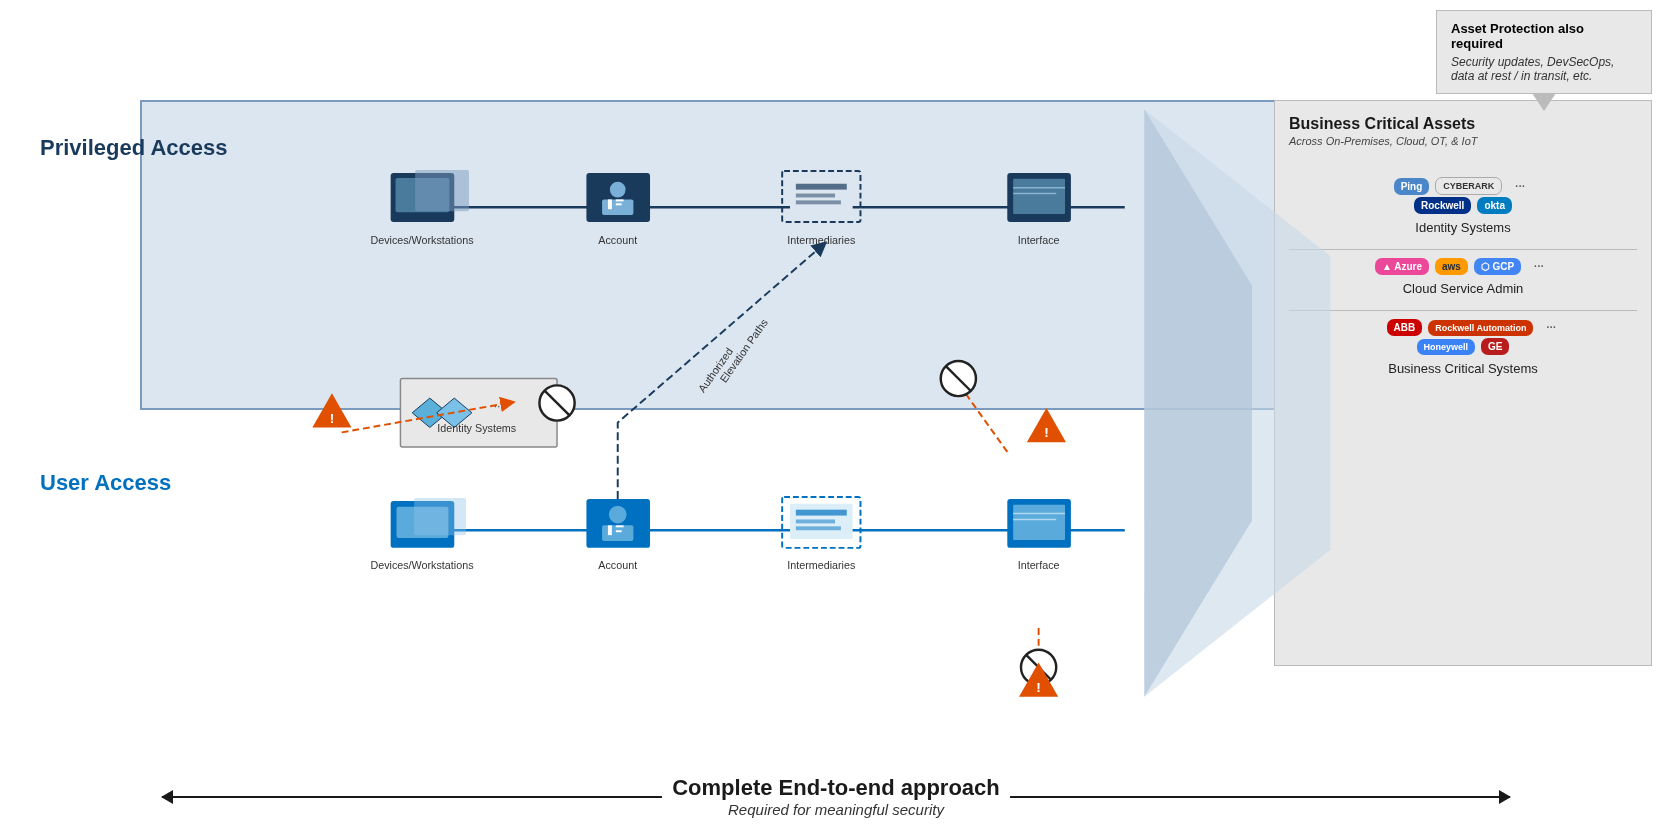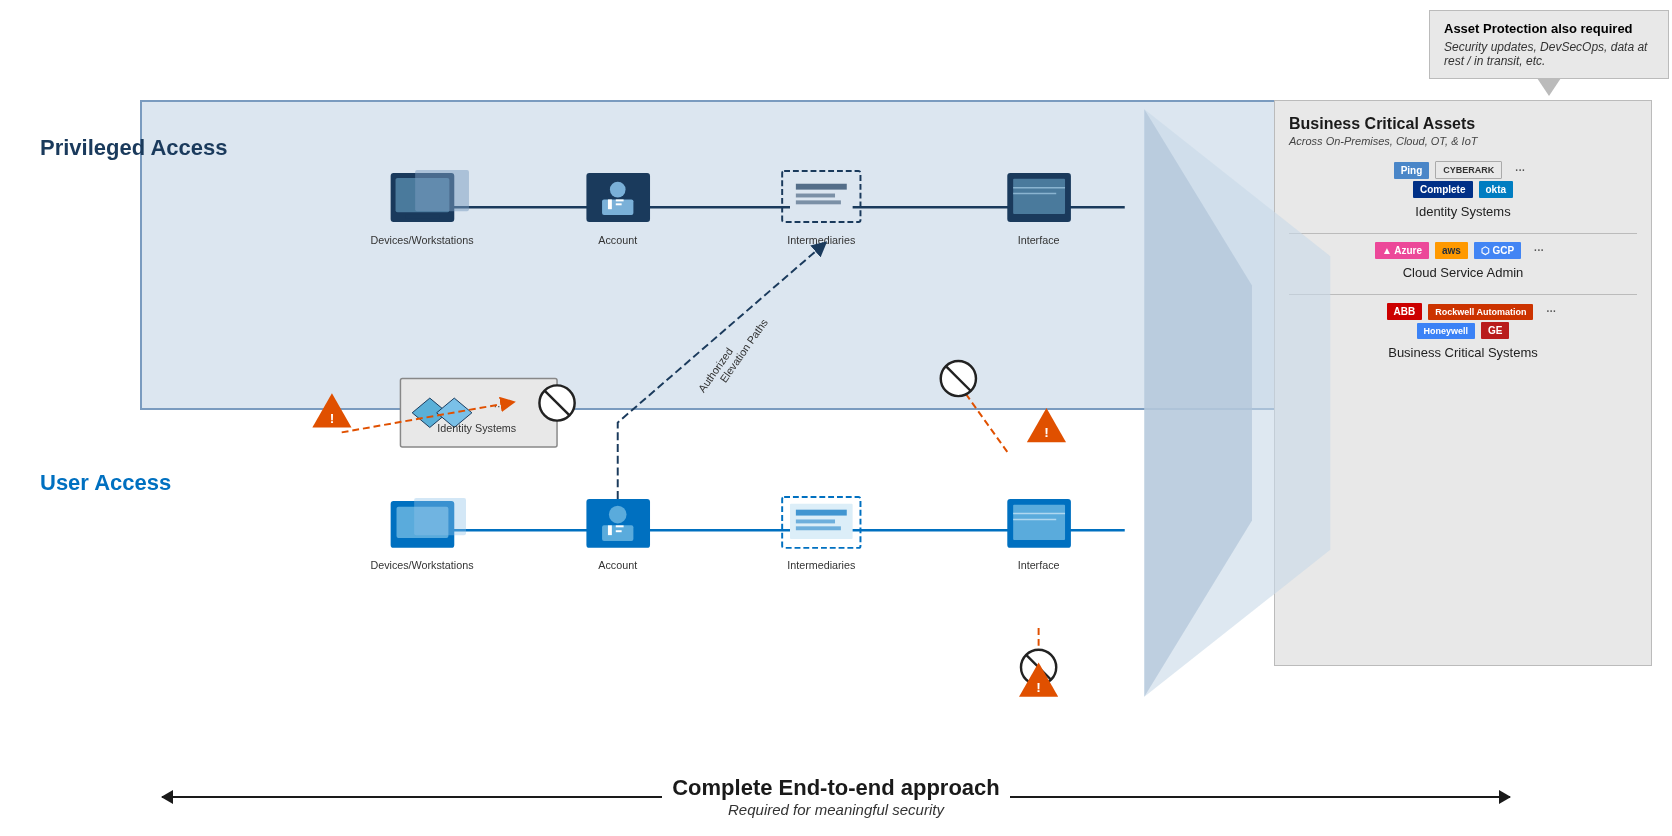--- a/index.html
+++ b/index.html
@@ -17,22 +17,22 @@
       height: 836px;
       position: relative;
       background: #fff;
       padding: 20px;
     }
 
     
     .callout-box {
       position: absolute;
       top: 10px;
-      right: 3px;
-      width: 240px;
+      right: 20px;
+      width: 216px;
       background: #e8e8e8;
       border: 1px solid #bbb;
       padding: 10px 14px;
       font-size: 12px;
       z-index: 10;
     }
     .callout-box::after {
       content: '';
       position: absolute;
       bottom: -18px;
@@ -111,42 +111,42 @@
     .bca-title {
       font-size: 16px;
       font-weight: bold;
       color: #1a1a1a;
       margin-bottom: 2px;
     }
     .bca-sub {
       font-size: 11px;
       font-style: italic;
       color: #444;
-      margin-bottom: 14px;
+      margin-bottom: 30px;
     }
     .bca-section {
       margin-bottom: 14px;
     }
     .bca-section-label {
       font-size: 13px;
       color: #222;
       text-align: center;
       margin-top: 6px;
     }
     .bca-logos {
       display: flex;
       flex-wrap: wrap;
       align-items: center;
       gap: 6px;
       justify-content: center;
       margin-bottom: 2px;
     }
     .logo-badge {
       padding: 3px 7px;
-      border-radius: 1px;
+      border-radius: 7px;
       font-size: 10px;
       font-weight: bold;
       white-space: nowrap;
     }
     .logo-ping { background: #4a86c8; color: #fff; }
     .logo-cyberark { background: #e8e8e8; color: #333; border: 1px solid #aaa; font-size: 9px; }
     .logo-sailpoint { background: #003087; color: #fff; }
     .logo-okta { background: #007dc1; color: #fff; }
     .logo-azure { background: #ec4899; color: #fff; }
     .logo-aws { background: #ff9900; color: #232f3e; }
@@ -246,21 +246,21 @@
       <div class="bca-title">Business Critical Assets</div>
       <div class="bca-sub">Across On-Premises, Cloud, OT, &amp; IoT</div>
 
       <div class="bca-section">
         <div class="bca-logos">
           <span class="logo-badge logo-ping">Ping</span>
           <span class="logo-badge logo-cyberark">CYBERARK</span>
           <span class="logo-badge logo-dots">···</span>
         </div>
         <div class="bca-logos">
-          <span class="logo-badge logo-sailpoint">Complete</span>
+          <span class="logo-badge logo-sailpoint">Rockwell</span>
           <span class="logo-badge logo-okta">okta</span>
         </div>
         <div class="bca-section-label">Identity Systems</div>
       </div>
 
       <hr class="bca-divider">
 
       <div class="bca-section">
         <div class="bca-logos">
           <span class="logo-badge logo-azure">▲ Azure</span>

